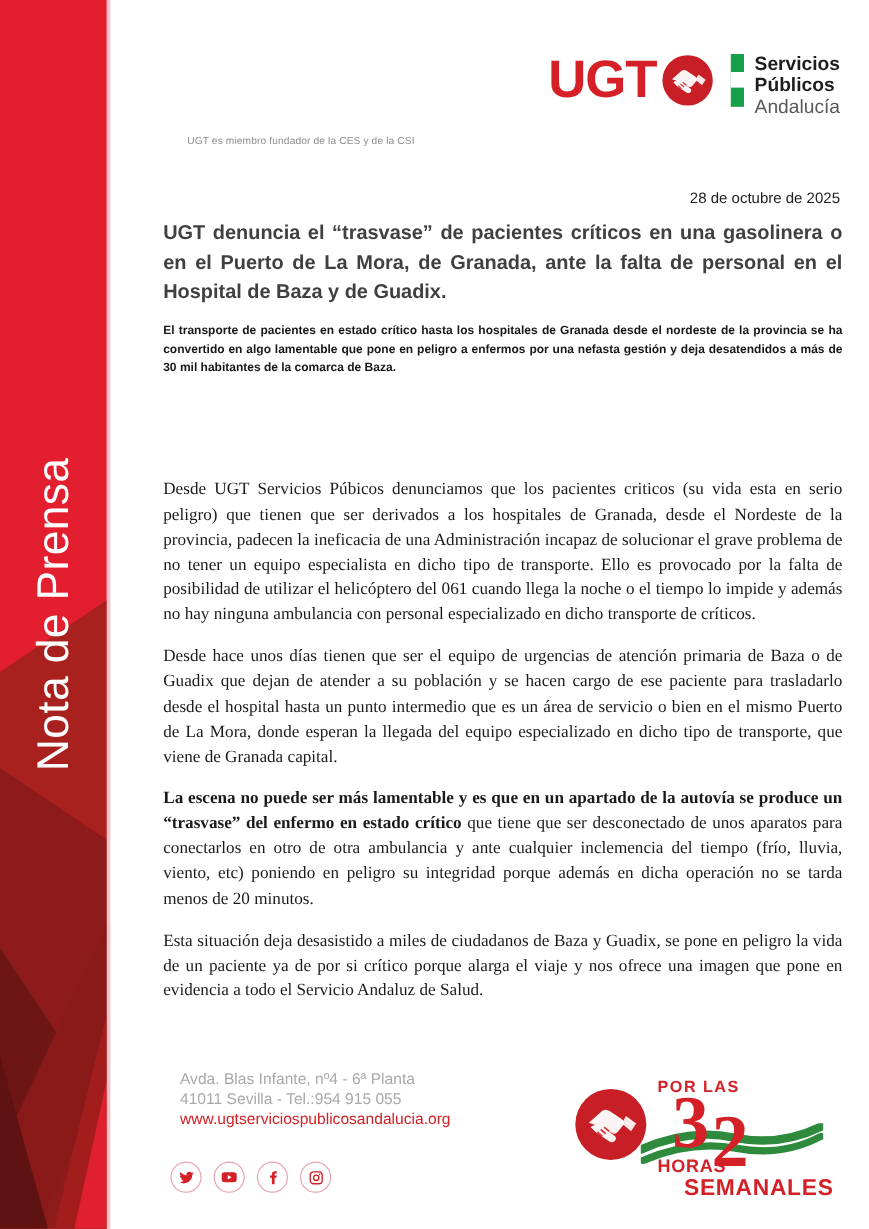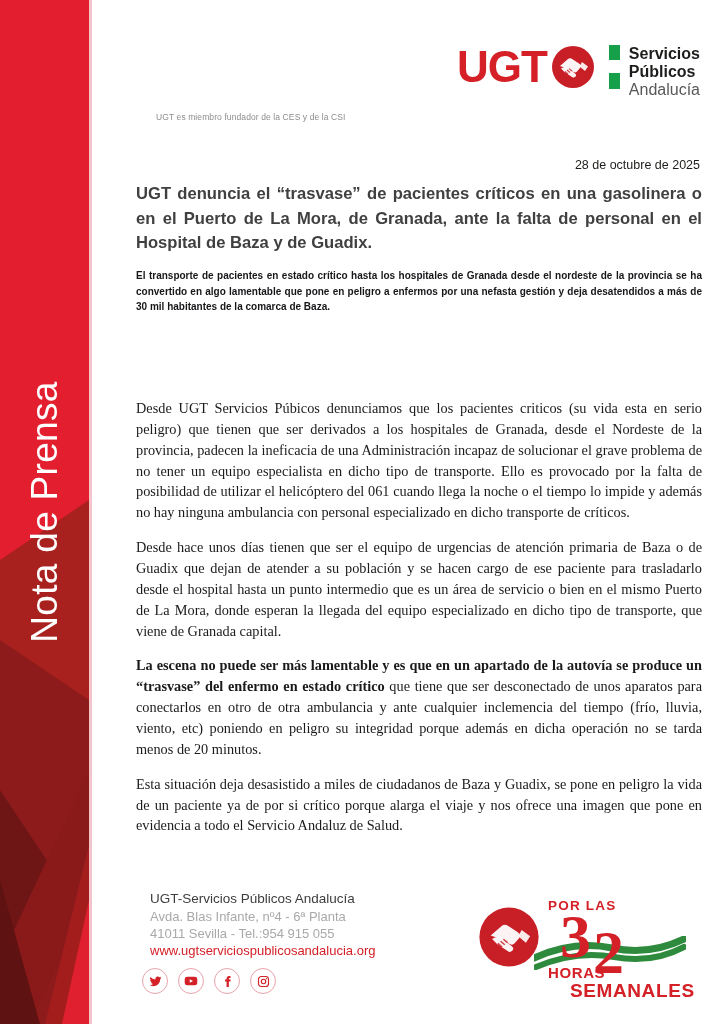--- a/index.html
+++ b/index.html
@@ -356,21 +356,20 @@
   <div class="lead">El transporte de pacientes en estado crítico hasta los hospitales de Granada desde el nordeste de la provincia se ha convertido en algo lamentable que pone en peligro a enfermos por una nefasta gestión y deja desatendidos a más de 30 mil habitantes de la comarca de Baza.</div>
 
   <div class="body-block">
       <p>Desde UGT Servicios Púbicos denunciamos que los pacientes criticos (su vida esta en serio peligro) que tienen que ser derivados a los hospitales de Granada, desde el Nordeste de la provincia, padecen la ineficacia de una Administración incapaz de solucionar el grave problema de no tener un equipo especialista en dicho tipo de transporte. Ello es provocado por la falta de posibilidad de utilizar el helicóptero del 061 cuando llega la noche o el tiempo lo impide y además no hay ninguna ambulancia con personal especializado en dicho transporte de críticos.</p>
       <p>Desde hace unos días tienen que ser el equipo de urgencias de atención primaria de Baza o de Guadix  que dejan de atender a su población y se hacen cargo de ese paciente para trasladarlo desde el hospital hasta un punto intermedio que es un área de servicio o bien en el mismo Puerto de La Mora, donde esperan la llegada del equipo especializado en dicho tipo de transporte, que viene de Granada capital.</p>
       <p><b>La escena no puede ser más lamentable y es que en un apartado de la autovía se produce un “trasvase” del enfermo en estado crítico</b> que tiene que ser desconectado de unos aparatos para conectarlos en otro de otra ambulancia y ante cualquier inclemencia del tiempo (frío, lluvia, viento, etc) poniendo en peligro su integridad porque además en dicha operación no se tarda menos de 20 minutos.</p>
       <p>Esta situación deja desasistido a miles de ciudadanos de Baza y Guadix, se pone en peligro la vida de un paciente ya de por si crítico porque alarga el viaje y nos ofrece una imagen que pone en evidencia a todo el Servicio Andaluz de Salud.</p>
     </div>
 
   <div class="footer-text">
-    <div class="f-org">UGT-Servicios Públicos Andalucía</div>
     <div class="f-addr">Avda. Blas Infante, nº4 - 6ª Planta</div>
     <div class="f-city">41011 Sevilla  - Tel.:954 915 055</div>
     <div class="f-url">www.ugtserviciospublicosandalucia.org</div>
   </div>
 
   <div class="social-row">
     <div class="soc">
       <svg width="13" height="13" viewBox="0 0 24 24" fill="#D42027">
         <path d="M23 4.9a8.9 8.9 0 0 1-2.6.7 4.5 4.5 0 0 0 2-2.5 9 9 0 0 1-2.9 1.1
                  4.5 4.5 0 0 0-7.7 4.1A12.8 12.8 0 0 1 2.5 3.6a4.5 4.5 0 0 0 1.4 6

